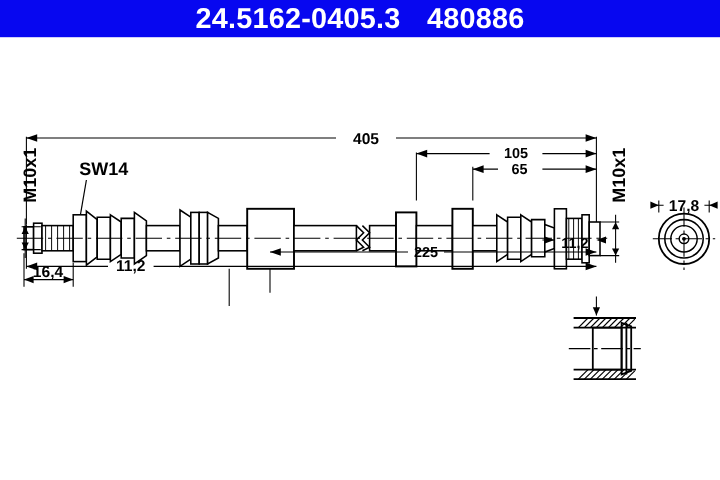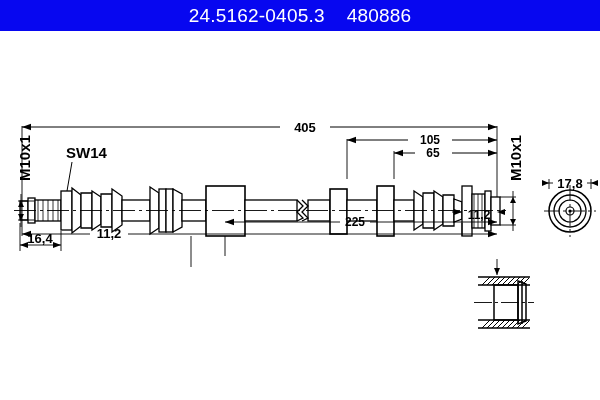--- a/index.html
+++ b/index.html
@@ -23,33 +23,33 @@
     top: 0;
     width: 600px;
     height: 31px;
     background: #0707f0;
     display: flex;
     align-items: center;
     justify-content: center;
   }
   #header-bar .htitle {
     color: #ffffff;
-    font-weight: normal;
-    font-size: 19px;
+    font-weight: bold;
+    font-size: 24px;
     letter-spacing: 0.2px;
     white-space: pre;
   }
   #header-bar .hgap {
     display: inline-block;
     width: 22px;
   }
   #drawing {
     position: absolute;
     left: 0;
-    top: 31px;
+    top: 19px;
     width: 600px;
     height: 369px;
   }
   svg.dwg {
     display: block;
   }
   svg.dwg text {
     font-family: "Liberation Sans", sans-serif;
     font-weight: bold;
     fill: #000000;

